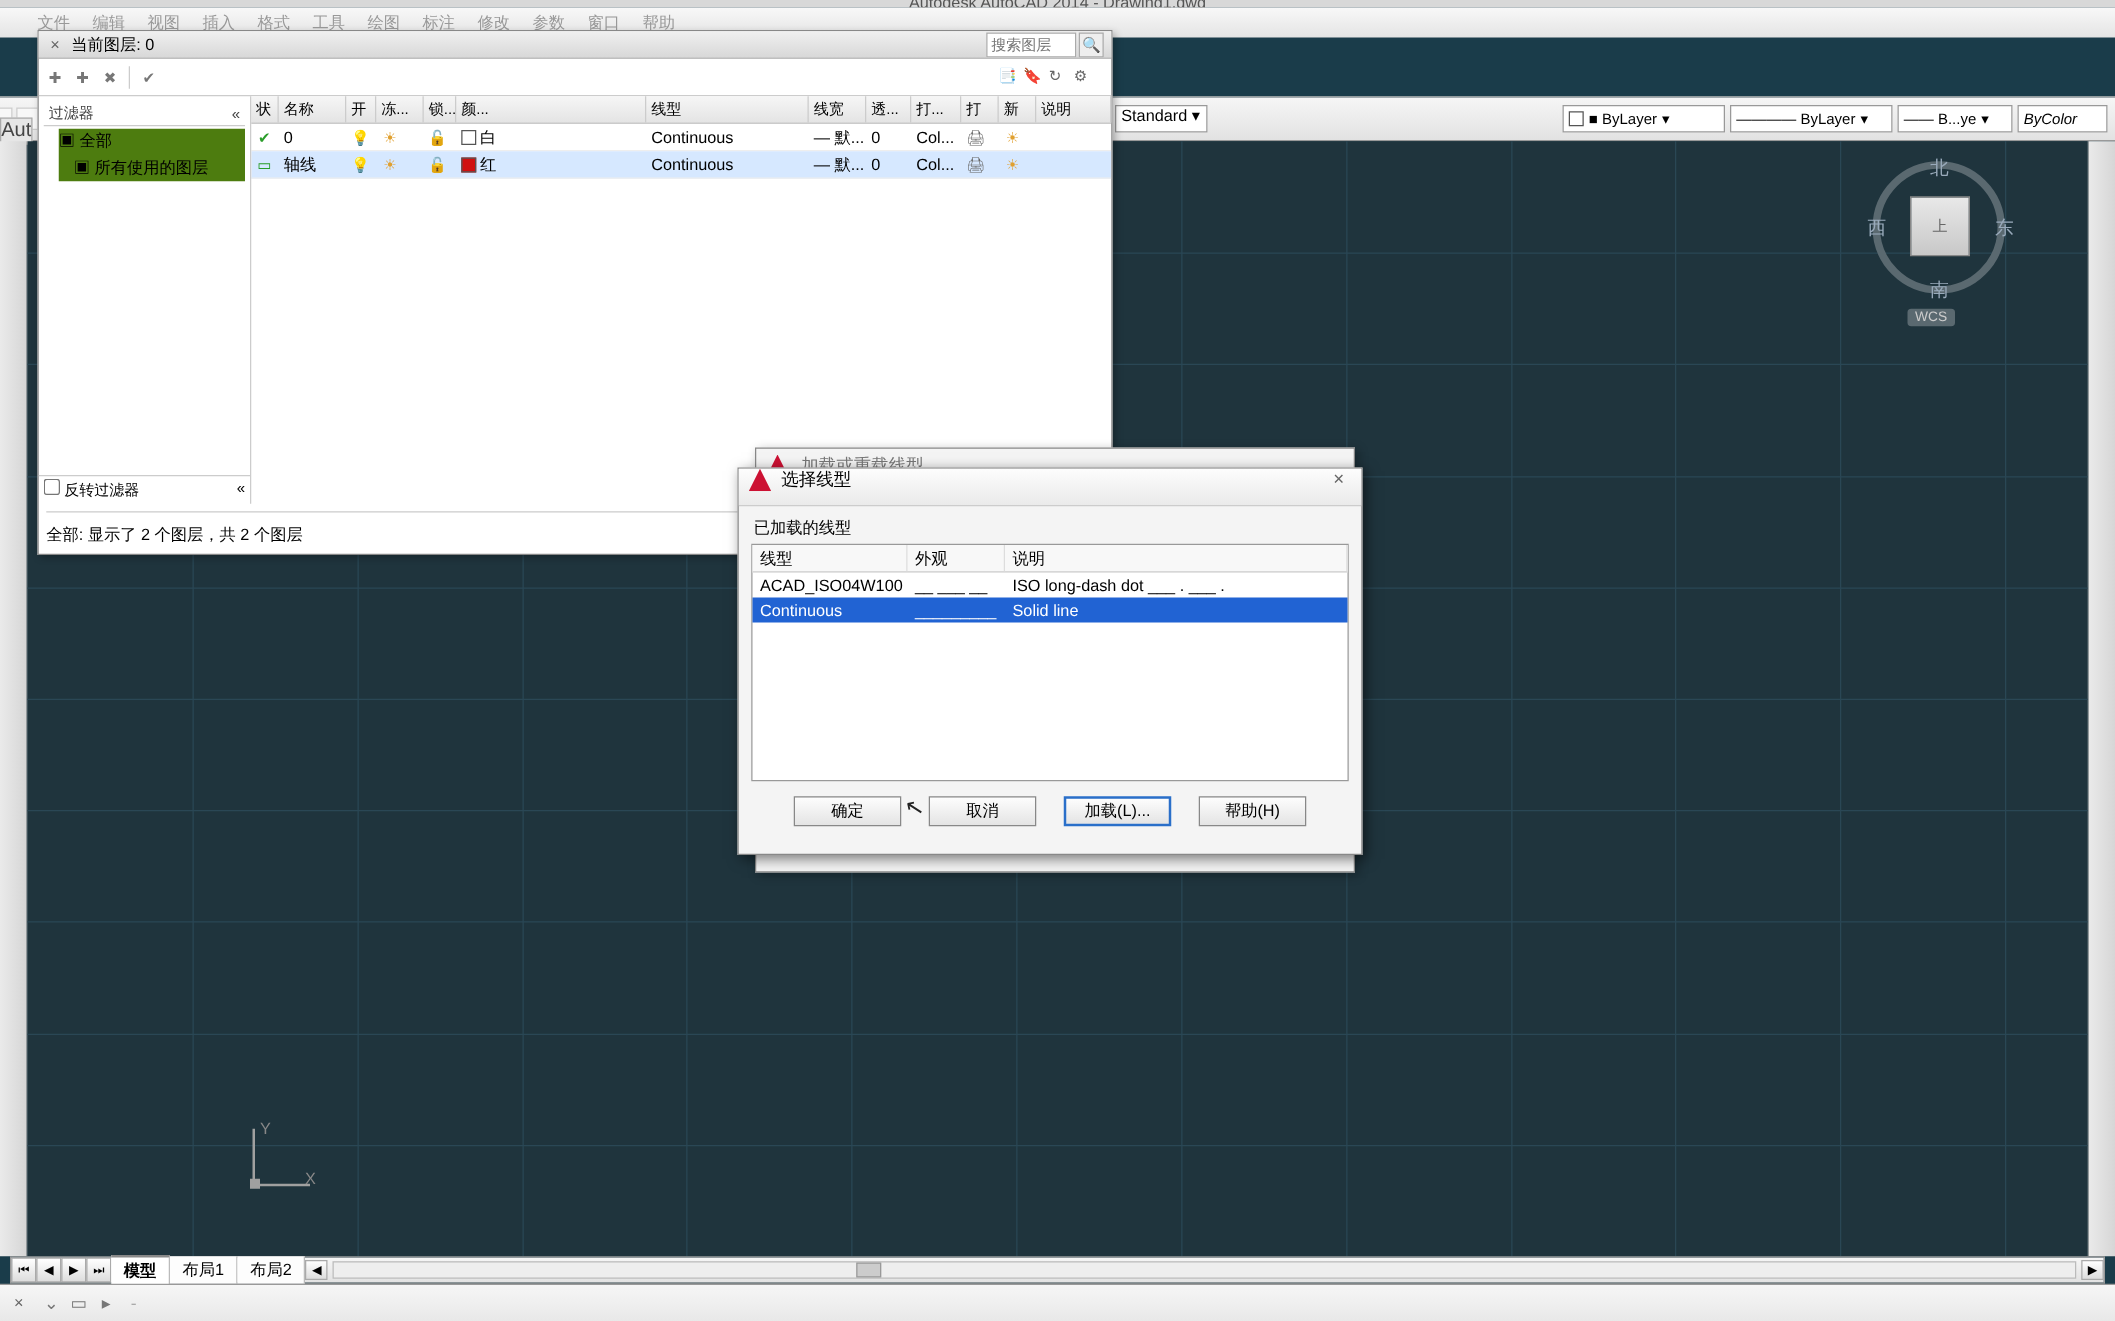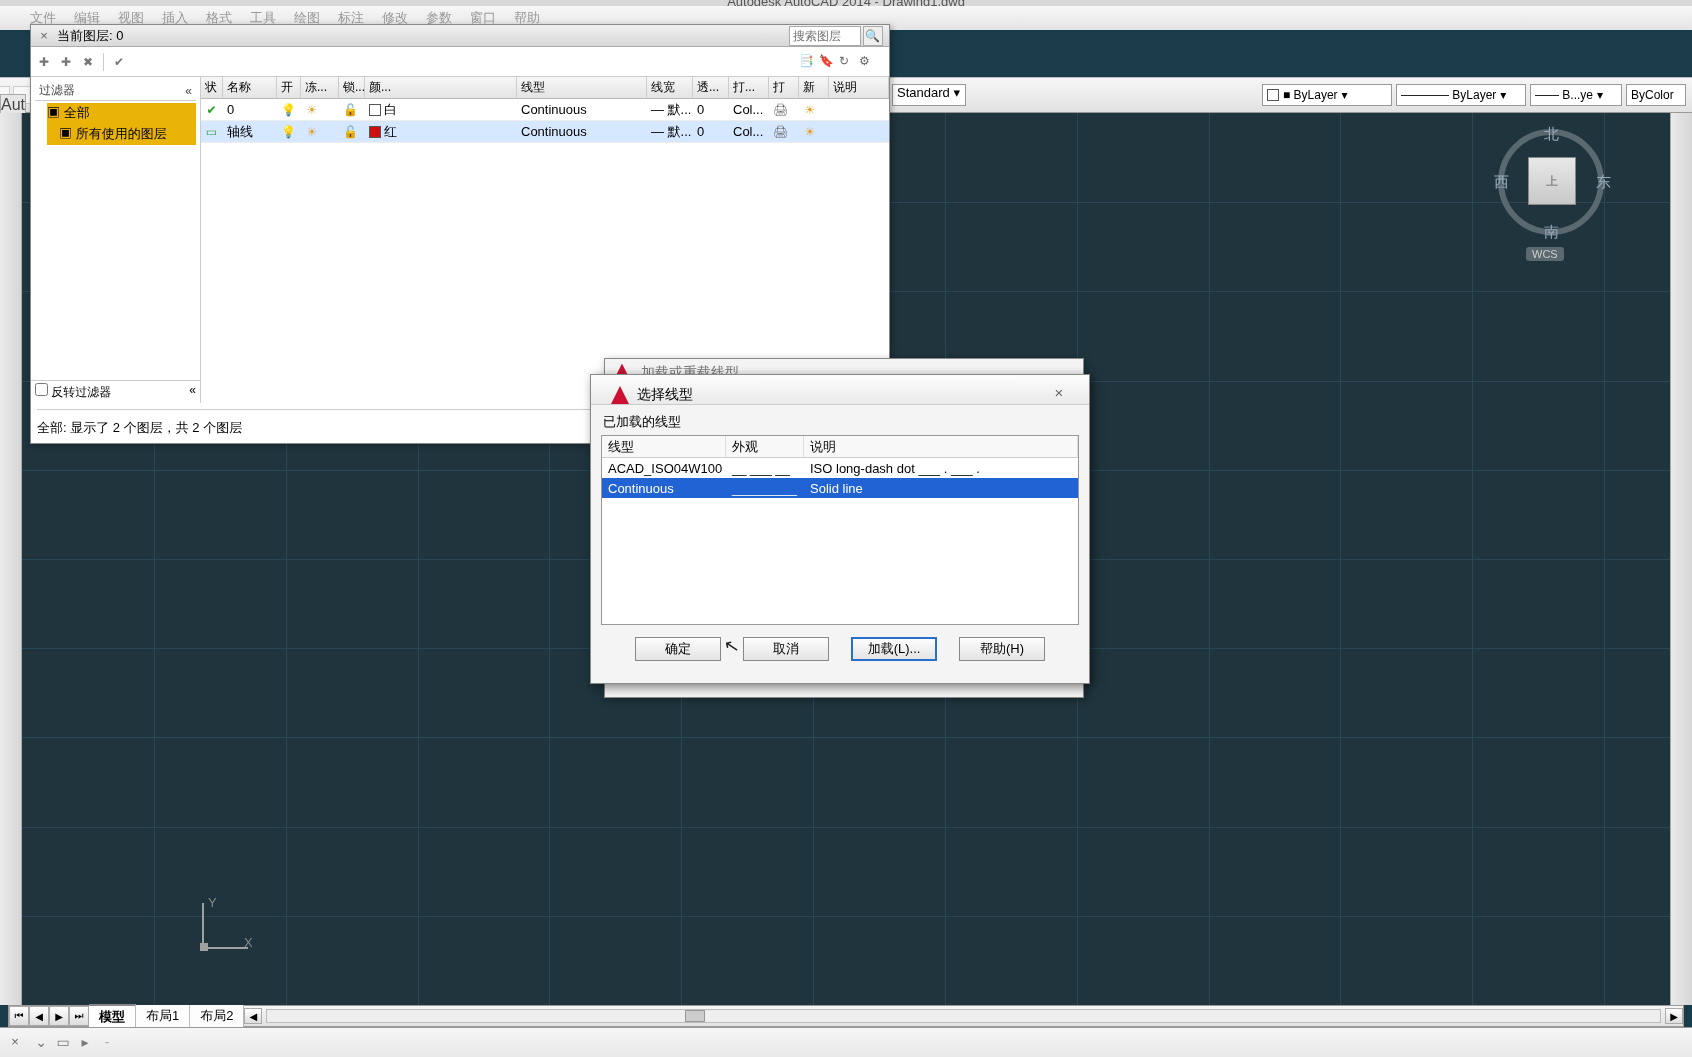--- a/index.html
+++ b/index.html
@@ -68,42 +68,42 @@
 .lp-search input { width:72px; height:20px; font-size:12px; border:1px solid #aaa; padding:0 3px;}
 .lp-search .sbtn { width:20px; height:20px; border:1px solid #aaa; background:#eee; font-size:12px;}
 .lp-tbicons { display:flex; gap:4px; margin-left:auto; margin-right:8px;}
 .lp-tbicons span{ width:16px;height:16px;display:inline-block;font-size:12px;color:#666;}
 
 .lp-body { position:absolute; top:52px; left:0; right:0; bottom:40px; display:flex; }
 .lp-tree { width: 170px; border-right:1px solid #ccc; font-size:13px; padding:4px; position:relative; }
 .lp-tree-header { height:20px; font-size:12px; color:#444; border-bottom:1px solid #ccc; display:flex; align-items:center; justify-content:space-between; padding:0 4px;}
 .lp-tree ul{ list-style:none; padding-left:12px; margin-top:2px;}
 .lp-tree li{ padding:1px 0;}
-.lp-tree .sel{ background:#eab308;}
+.lp-tree .sel{ background:#4d7c0f;}
 .lp-tree-footer{ position:absolute; bottom:0; left:0; right:0; border-top:1px solid #ccc; font-size:12px; padding:2px 4px;}
 
 .lp-grid { flex:1; display:flex; flex-direction:column; }
 .lp-grid-header { display:flex; height:22px; background:linear-gradient(#f6f6f6,#e4e4e4); border-bottom:1px solid #bbb; font-size:12px; }
 .lp-grid-header div { border-right:1px solid #ccc; padding:2px 4px; white-space:nowrap; overflow:hidden; }
 .lp-grid-rows { flex:1; overflow:auto; font-size:13px; }
 .lp-row { display:flex; height:22px; align-items:center; border-bottom:1px solid #eee; }
 .lp-row div { border-right:1px solid transparent; padding:0 4px; white-space:nowrap; overflow:hidden; display:flex; align-items:center; gap:3px;}
 .lp-row.active { background:#d6e8ff; }
 .col-status{width:22px;} .col-name{width:54px;} .col-on{width:24px;} .col-freeze{width:38px;} .col-lock{width:26px;} .col-color{width:38px;flex:1;} .col-ltype{width:130px;} .col-lwt{width:46px;} .col-trans{width:36px;} .col-plotst{width:40px;} .col-plot{width:30px;} .col-new{width:30px;} .col-desc{width:60px;}
 .swatch{width:12px;height:12px;border:1px solid #555;display:inline-block;}
 .lp-status { position:absolute; left:6px; right:6px; bottom:4px; height:30px; font-size:13px; border-top:1px solid #ccc; padding-top:6px; display:flex; align-items:center; }
 
 
 .loaddlg { position: absolute; left: 604px; top: 358px; width: 480px; height: 340px; background: #f4f4f4; border: 1px solid #888; box-shadow: 2px 2px 8px rgba(0,0,0,0.3); }
 .loaddlg .ld-title{ height:28px; display:flex; align-items:center; gap:10px; padding:0 8px; font-size:14px; color:#777; border-bottom:1px solid #ccc;}
 .loaddlg .ld-title .ico{width:18px;height:18px;background:#c13;display:inline-block;clip-path:polygon(50% 0,100% 100%,0 100%);}
 
 
 .seldlg { position: absolute; left: 590px; top: 374px; width: 500px; height: 310px; background: #f4f4f4; border: 1px solid #888; box-shadow: 3px 3px 10px rgba(0,0,0,0.5); }
-.seldlg .sd-title { height: 30px; display:flex; align-items:flex-end; gap:8px; padding:0 20px; font-size:14px; background:linear-gradient(#fdfdfd,#eaeaea); border-bottom:1px solid #ccc;}
+.seldlg .sd-title { height: 30px; display:flex; align-items:flex-start; gap:8px; padding:0 8px; font-size:14px; background:linear-gradient(#fdfdfd,#eaeaea); border-bottom:1px solid #ccc;}
 .seldlg .sd-title .ico{ width:18px;height:18px;background:#c13; display:inline-block; clip-path:polygon(50% 0,100% 100%,0 100%);}
 .seldlg .sd-close{ margin-left:auto; width:20px; height:20px; font-size:15px; color:#666; text-align:center; cursor:pointer;}
 .seldlg .sd-label { padding:8px 12px 4px; font-size:13px; }
 .seldlg .sd-list { margin:0 10px; height: 190px; background:#fff; border:1px solid #999; font-family: SimSun, monospace; font-size:13px; }
 .seldlg .sd-list-header { display:flex; height:22px; border-bottom:1px solid #ccc; background:#f8f8f8;}
 .seldlg .sd-list-header div{ padding:2px 6px; border-right:1px solid #ddd;}
 .sd-col-lt{width:124px;} .sd-col-ap{width:78px;} .sd-col-desc{flex:1;}
 .seldlg .sd-row{ display:flex; height:20px; align-items:center;}
 .seldlg .sd-row div{ padding:0 6px;}
 .seldlg .sd-row.sel{ background:#2163d3; color:#fff;}
@@ -117,21 +117,21 @@
 .sun{ color:#e0a030;}
 .lock{ color:#888;}
 .green{ color:#2a9d2a;}
 .printer{ color:#666;}
 
 
 .cursor{position:absolute; left:724px; top:635px; font-size:18px; color:#222; transform:rotate(-12deg);}
 
 
 .propsel { display:flex; gap:4px; margin-left:auto; margin-right:6px; align-items:center;padding-left:17px;}
-.propsel .sel{ height:22px; border:1px solid #999; background:#fff; font-size:12px; display:flex; align-items:center; padding:0 4px; gap:4px;} .propsel .w116{width:130px;} .propsel .w90{width:92px;} .propsel .w68{width:60px;}
+.propsel .sel{ height:22px; border:1px solid #999; background:#fff; font-size:12px; display:flex; align-items:center; padding:0 4px; gap:4px;} .propsel .w116{width:130px;} .propsel .w90{width:92px;} .propsel .w68{width:72px;font-style:italic;}
 .stdcombo{ height:22px; border:1px solid #999; background:#fff; font-size:13px; padding:0 4px; width:74px;}
 .tb-icons-left{ display:flex; gap:3px; padding:0 4px; align-items:center;}
 .tb-icons-left span{width:18px;height:18px;display:inline-block;border:1px solid #ccc;background:#f8f8f8;}
 
 
 .aut-strip{ position:absolute; left:0; top:94px; width:26px; height:22px; background:#e6e6e6; border:1px solid #aaa; font-size:16px; text-align:center; line-height:20px; color:#444;}
 
 
 .left-edge-label{ position:absolute; left:34px; top:314px; writing-mode:vertical-rl; font-size:13px; color:#444; background:#e8e8e8; padding:4px 1px; border:1px solid #bbb;}
 

